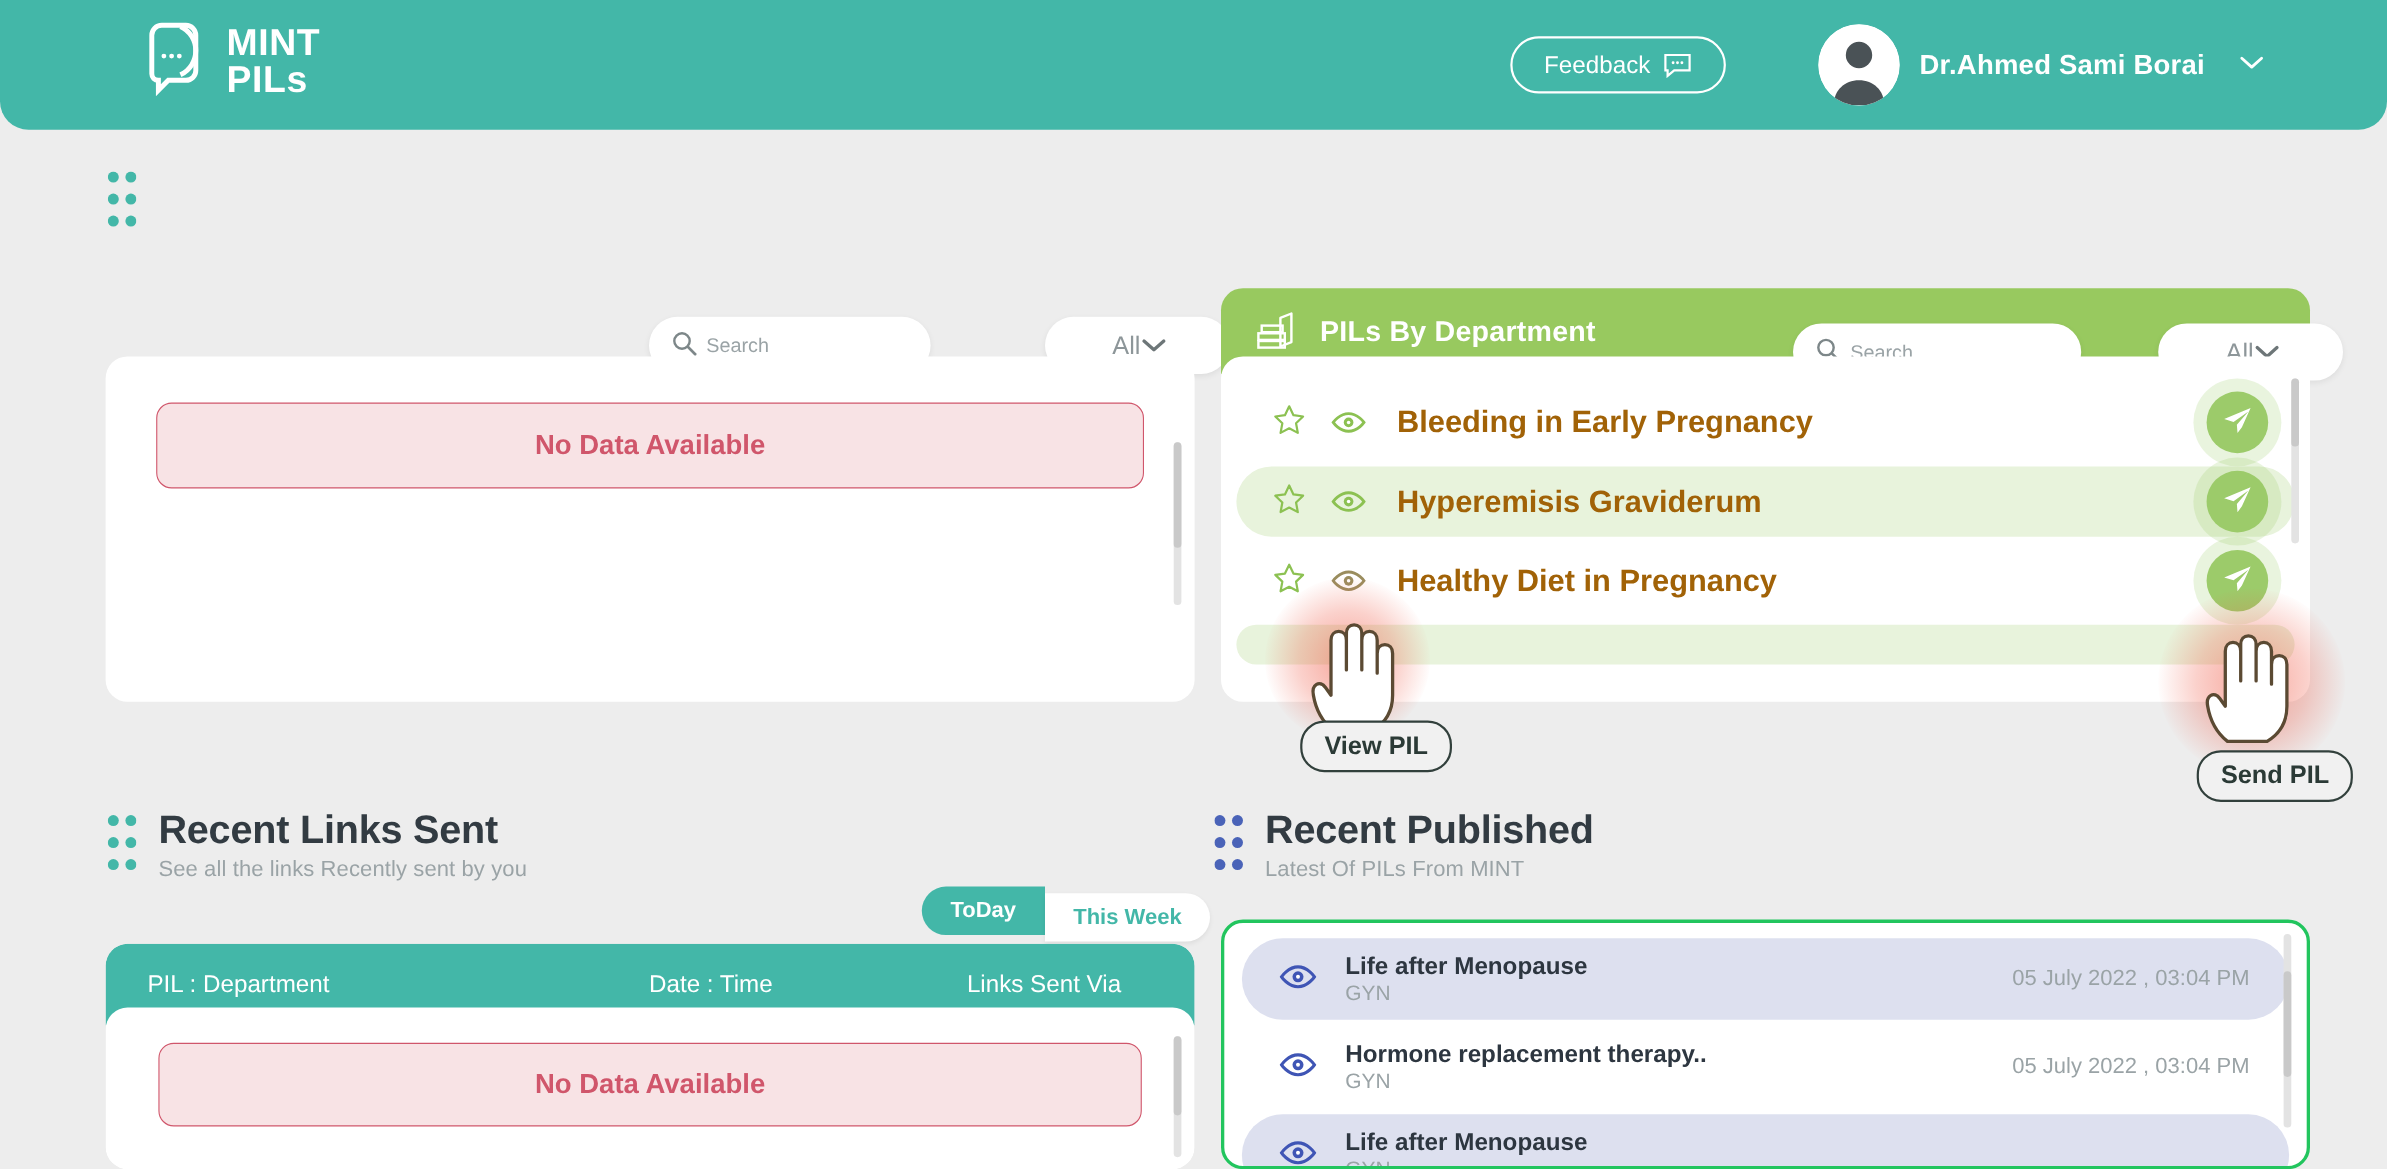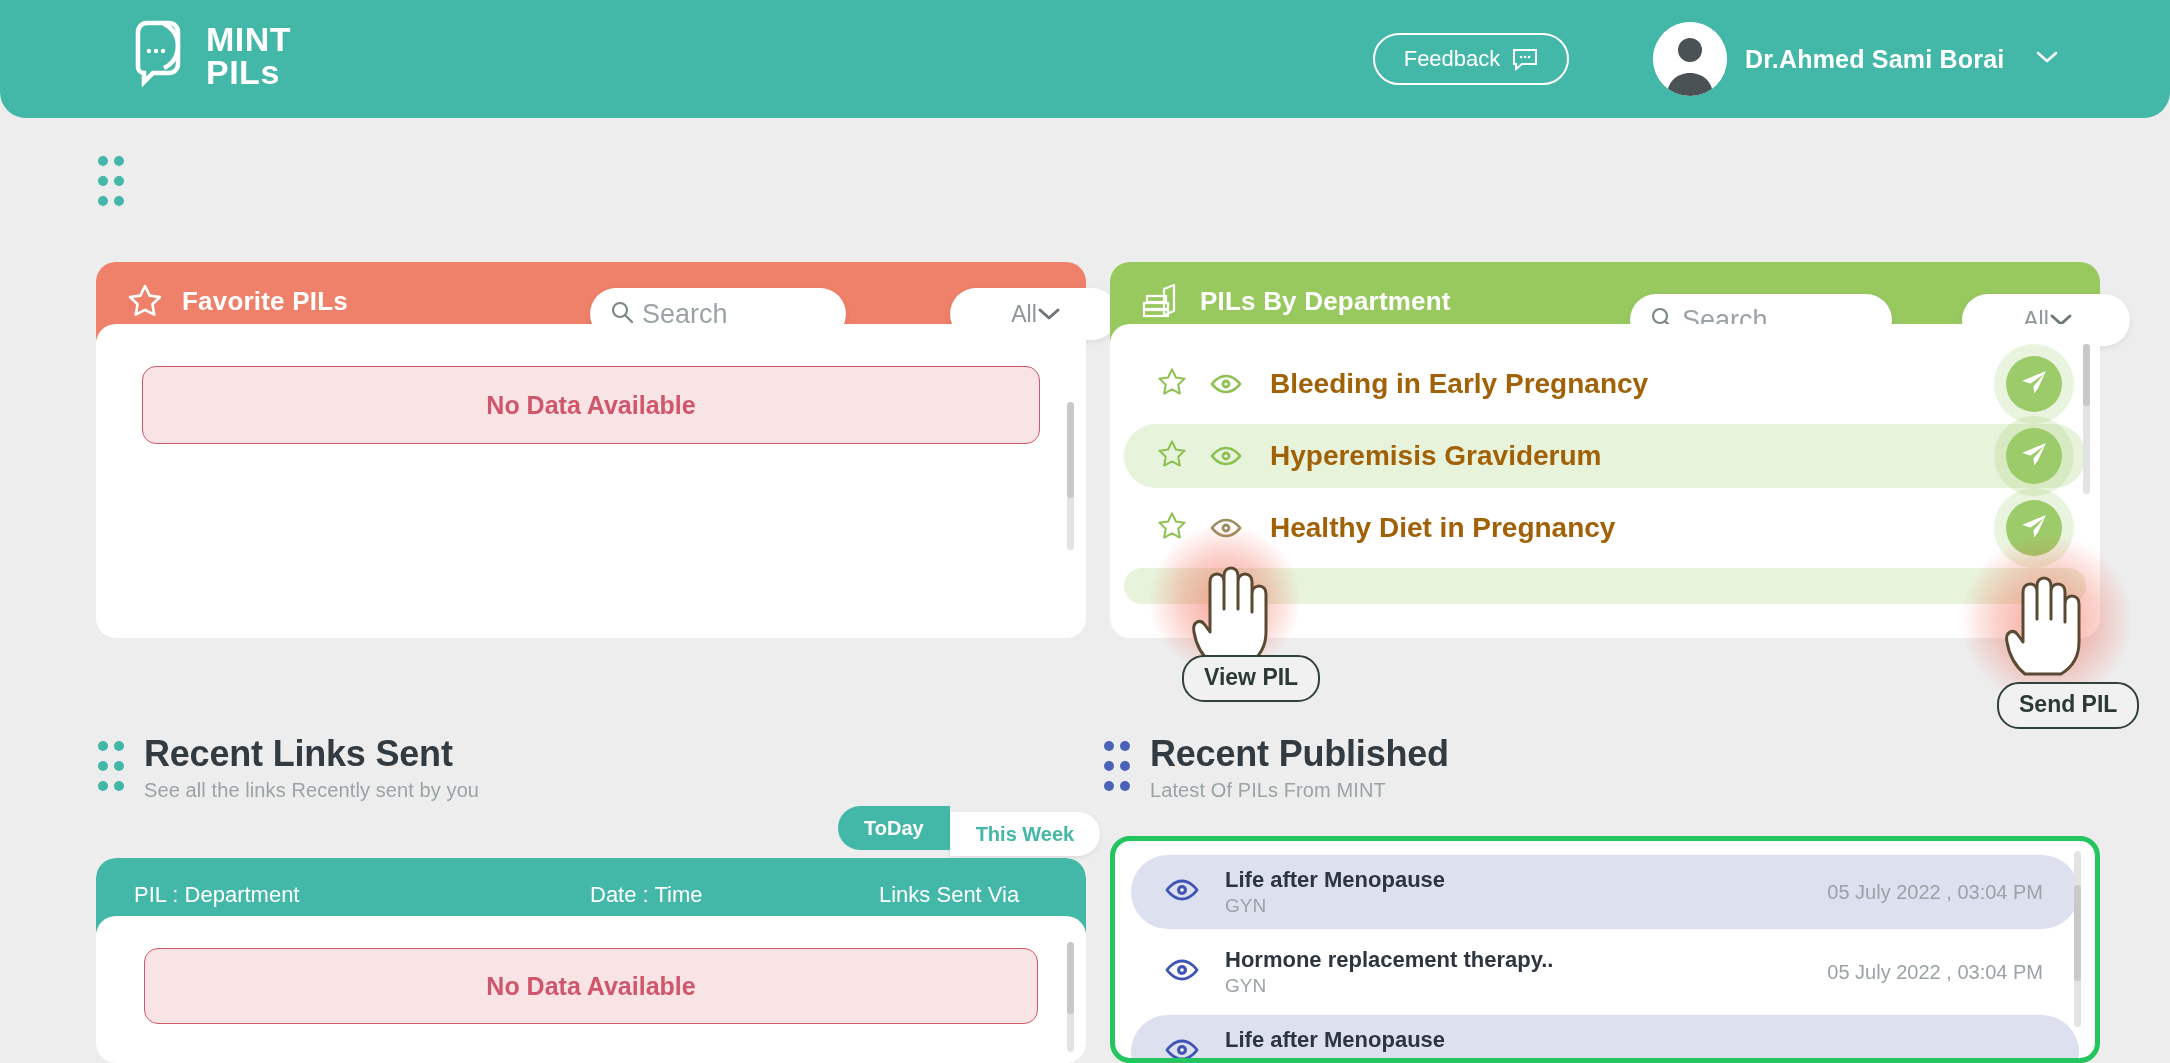--- a/index.html
+++ b/index.html
@@ -58,21 +58,21 @@
   .card-body {
     position: absolute; left: 0; top: 62px; width: 100%;
     background: #fff; border-radius: 20px; overflow: hidden;
   }
   .search-pill {
     position: absolute; height: 52px; background: #fff; border-radius: 26px;
     display: flex; align-items: center; gap: 8px; padding: 0 20px;
     box-shadow: 0 2px 6px rgba(0,0,0,0.07);
   }
   .search-pill input {
-    border: none; outline: none; font-size: 27px; color: #8d9699;
+    border: none; outline: none; font-size: 18px; color: #8d9699;
     font-family: "Liberation Sans", sans-serif; background: transparent; width: 100%;
   }
   .search-pill input::placeholder { color: #9aa3a6; }
   .select-pill {
     position: absolute; height: 52px; background: #fff; border-radius: 26px;
     display: flex; align-items: center; justify-content: center;
     padding: 0 22px 0 26px; box-shadow: 0 2px 6px rgba(0,0,0,0.07);
     font-size: 23px; color: #8d9699; cursor: pointer;
   }
 
@@ -202,28 +202,20 @@
         <circle cx="5" cy="25" r="5" fill="#43b7a8"></circle>
           <circle cx="21" cy="25" r="5" fill="#43b7a8"></circle>
         <circle cx="5" cy="45" r="5" fill="#43b7a8"></circle>
           <circle cx="21" cy="45" r="5" fill="#43b7a8"></circle>
       </svg>
     </span>
   </div>
 
   <div class="card" style="left:96px; top:262px; width:990px; height:376px;">
 
-    <div class="card-head" style="background:#ef8069;">
-      <span style="margin-left:30px; display:flex;">
-        <svg width="38" height="38" viewBox="0 0 38 38">
-          <path d="M19 4l4.6 9.6 10.4 1.4-7.6 7.3 1.9 10.4L19 27.8 9.7 32.7l1.9-10.4L4 15l10.4-1.4z" fill="none" stroke="#ffffff" stroke-width="2.6" stroke-linejoin="round"></path>
-        </svg>
-      </span>
-      <span class="ttl" style="margin-left:18px;">Favorite PILs</span>
-    </div>
 
     <div class="search-pill" style="left:494px; top:26px; width:256px;">
       <span>
         <svg width="24" height="24" viewBox="0 0 24 24">
             <circle cx="10" cy="10" r="7" fill="none" stroke="#7d8789" stroke-width="2.2"></circle>
             <path d="M15.5 15.5L22 22" stroke="#7d8789" stroke-width="2.4" stroke-linecap="round"></path>
           </svg>
       </span>
       <input value="" placeholder="Search" style="">
     </div>
@@ -421,21 +413,21 @@
         <circle cx="5" cy="45" r="5" fill="#4a63b8"></circle>
           <circle cx="21" cy="45" r="5" fill="#4a63b8"></circle>
       </svg>
     </span>
     <div>
       <div class="sec-title">Recent Published</div>
       <div class="sec-sub">Latest Of PILs From MINT</div>
     </div>
   </div>
 
-  <div class="card" style="left:1110px; top:836px; width:990px; height:227px; background:#fff; border:5px solid #22c55e; overflow:hidden;">
+  <div class="card" style="left:1110px; top:836px; width:990px; height:227px; background:#fff; border:3px solid #22c55e; overflow:hidden;">
 
     <div style="padding:14px 16px 0 16px; position:relative;">
 
       <div class="pub-row sel">
         <span>
           <svg width="34" height="26" viewBox="0 0 34 26">
               <path d="M2 13s6-9 15-9 15 9 15 9-6 9-15 9S2 13 2 13z" fill="none" stroke="#3f55b5" stroke-width="2.8"></path>
               <circle cx="17" cy="13" r="5" fill="#3f55b5"></circle>
               <circle cx="17" cy="13" r="1.8" fill="#fff"></circle>
             </svg>

